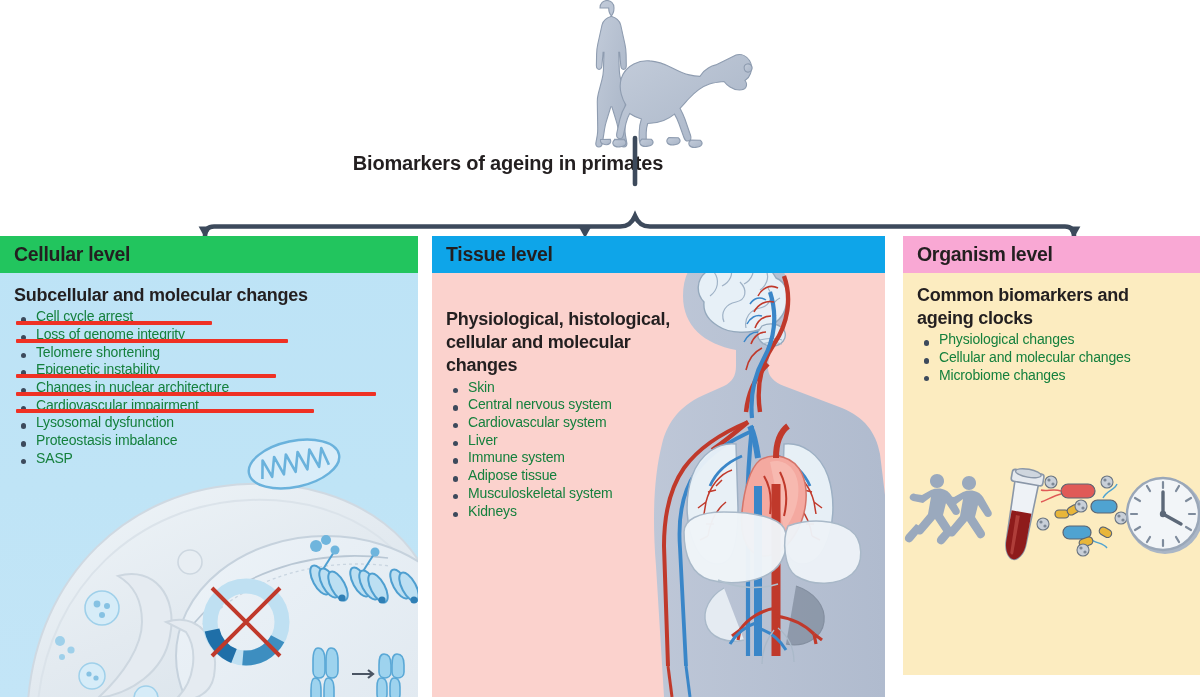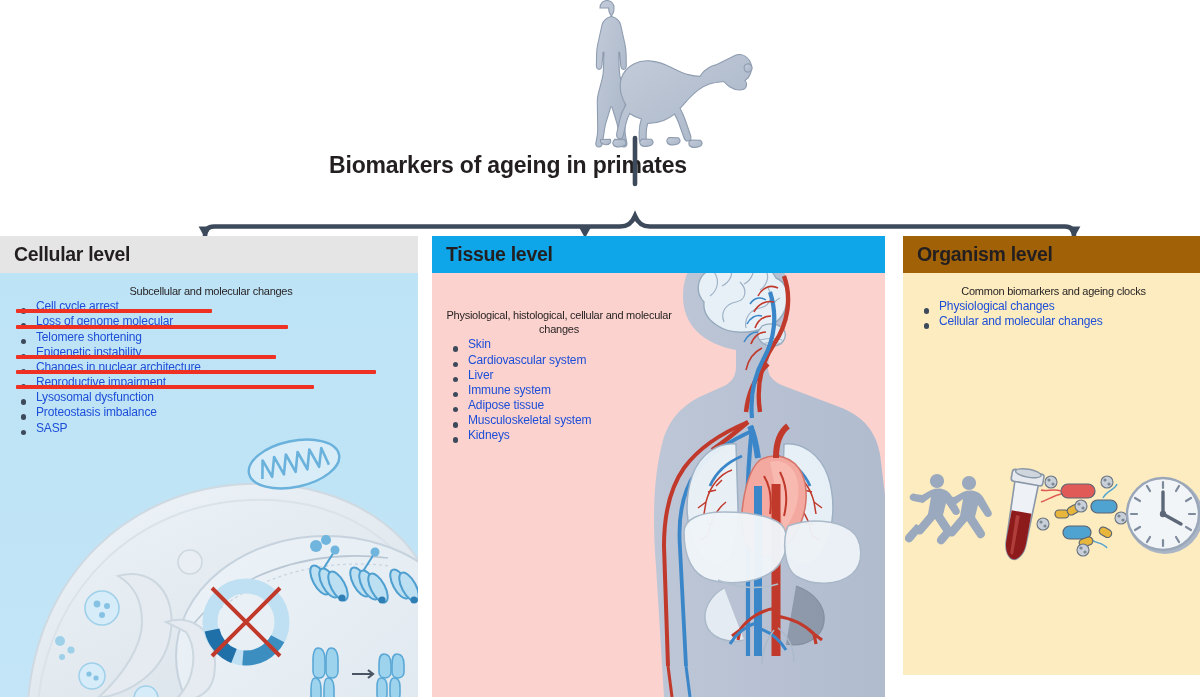--- a/index.html
+++ b/index.html
@@ -11,83 +11,83 @@
   }
   #root { position: relative; width: 1200px; height: 697px; }
 
   
   .top-illo { position: absolute; left: 540px; top: 0; width: 230px; height: 152px; }
 
   
   .main-title {
     position: absolute; left: 0; top: 152px; width: 1016px;
     text-align: center;
-    font-size: 23px; font-weight: bold; letter-spacing: -0.2px;
+    font-size: 20px; font-weight: bold; letter-spacing: -0.2px;
     color: #231f20;
   }
 
   
   .connector { position: absolute; left: 150px; top: 182px; width: 940px; height: 56px; }
 
   
   .panel { position: absolute; top: 236px; overflow: hidden; }
   .panel-head {
     height: 37px;
     display: flex; align-items: center;
     padding: 0 0 0 14px;
     font-size: 19.5px; font-weight: bold; letter-spacing: -0.3px;
     color: #231f20;
     position: relative; z-index: 3;
   }
   .panel-body { position: relative; z-index: 3; padding: 11px 10px 0 14px; }
   .panel-illo { position: absolute; z-index: 1; pointer-events: none; }
 
   .subhead {
-    font-size: 11px; font-weight: normal; line-height: 1.29;
-    color: #231f20; letter-spacing: -0.25px; text-align: center;
+    font-size: 18px; font-weight: bold; line-height: 1.29;
+    color: #231f20; letter-spacing: -0.25px;
   }
   ul.bullets { list-style: none; margin-top: 1px; }
   ul.bullets > li {
     position: relative;
     padding-left: 22px;
-    font-size: 12px; line-height: 1.265;
-    color: #1d4ed8;
+    font-size: 14px; line-height: 1.265;
+    color: #15803d;
     letter-spacing: -0.15px;
   }
   ul.bullets > li::before {
     content: "";
     position: absolute; left: 7px; top: 9px;
     width: 5.4px; height: 5.4px; border-radius: 50%;
     background: #3d4a5c;
   }
   li.underlined::after {
     content: "";
     position: absolute;
     left: 2px;
     bottom: 1px;
     height: 4px;
     background: #ef3124;
     border-radius: 1px;
   }
 
   
   #panel-cellular { left: 0; width: 418px; height: 461px; }
-  #panel-cellular .panel-head { background: #e5e5e5; }
+  #panel-cellular .panel-head { background: #22c55e; }
   #panel-cellular .bg { position:absolute; inset:0; z-index:0;
     background: linear-gradient(180deg,#bde3f6 0%,#bfe4f6 55%,#c3e5f7 100%); }
 
   
   #panel-tissue { left: 432px; width: 453px; height: 461px; }
   #panel-tissue .panel-head { background: #0ea5e9; }
   #panel-tissue .bg { position:absolute; inset:0; z-index:0; background: #fbd2cd; }
   #panel-tissue .panel-body { width: 250px; margin-top: 24px; }
 
   
   #panel-organism { left: 903px; width: 297px; height: 439px; }
-  #panel-organism .panel-head { background: #a16207; }
+  #panel-organism .panel-head { background: #f9a8d4; }
   #panel-organism .bg { position:absolute; inset:0; z-index:0; background: #fcecc0; }
 
   svg { display: block; overflow: visible; }
 </style>
 <style>#panel-cellular ul.bullets > li[data-uidx="0"]::after{width:196px;}#panel-cellular ul.bullets > li[data-uidx="1"]::after{width:272px;}#panel-cellular ul.bullets > li[data-uidx="2"]::after{width:260px;}#panel-cellular ul.bullets > li[data-uidx="3"]::after{width:360px;}#panel-cellular ul.bullets > li[data-uidx="4"]::after{width:298px;}</style></head>
 <body>
 
 <div id="root">
 
   <div class="top-illo">
@@ -287,33 +287,33 @@
     </div>
 
     <div class="panel-head">Cellular level</div>
     <div class="panel-body">
       <div class="subhead">Subcellular and molecular changes</div>
       <ul class="bullets">
         <li class="underlined" style="--uw:196px" data-uidx="0">
           <span>Cell cycle arrest</span>
         </li>
         <li class="underlined" style="--uw:272px" data-uidx="1">
-          <span>Loss of genome molecular</span>
+          <span>Loss of genome integrity</span>
         </li>
         <li>
           <span>Telomere shortening</span>
         </li>
         <li class="underlined" style="--uw:260px" data-uidx="2">
           <span>Epigenetic instability</span>
         </li>
         <li class="underlined" style="--uw:360px" data-uidx="3">
           <span>Changes in nuclear architecture</span>
         </li>
         <li class="underlined" style="--uw:298px" data-uidx="4">
-          <span>Reproductive impairment</span>
+          <span>Cardiovascular impairment</span>
         </li>
         <li>
           <span>Lysosomal dysfunction</span>
         </li>
         <li>
           <span>Proteostasis imbalance</span>
         </li>
         <li>
           <span>SASP</span>
         </li>
@@ -454,39 +454,41 @@
           <path d="M58 430 L62 461"></path>
         </g>
       </svg>
     </div>
 
     <div class="panel-head">Tissue level</div>
     <div class="panel-body">
       <div class="subhead">Physiological, histological, cellular and molecular changes</div>
       <ul class="bullets">
         <li><span>Skin</span></li>
+        <li><span>Central nervous system</span></li>
         <li><span>Cardiovascular system</span></li>
         <li><span>Liver</span></li>
         <li><span>Immune system</span></li>
         <li><span>Adipose tissue</span></li>
         <li><span>Musculoskeletal system</span></li>
         <li><span>Kidneys</span></li>
       </ul>
     </div>
   </div>
 
   <div class="panel" id="panel-organism">
     <div class="bg"></div>
 
     <div class="panel-head">Organism level</div>
     <div class="panel-body">
       <div class="subhead">Common biomarkers and ageing clocks</div>
       <ul class="bullets">
         <li><span>Physiological changes</span></li>
         <li><span>Cellular and molecular changes</span></li>
+        <li><span>Microbiome changes</span></li>
       </ul>
     </div>
 
     <div class="panel-illo" style="left:4px; top:232px; width:290px; height:100px;">
       <svg width="290" height="100" viewBox="0 0 290 100">
 
         <g fill="#9aa9bd">
           <path d="M30 6 c4 0 7 3 7 7 c0 4 -3 7 -7 7 c-4 0 -7 -3 -7 -7 c0 -4 3 -7 7 -7 z"></path>
           <path d="M24 22 c8 -3 16 -1 20 5 l8 14 c2 3 0 6 -3 6 c-2 0 -3 -1 -4 -3 l-6 -9
                    l-3 12 l9 14 c2 3 1 6 -2 7 c-2 1 -4 0 -5 -2 l-10 -15 l-12 14

